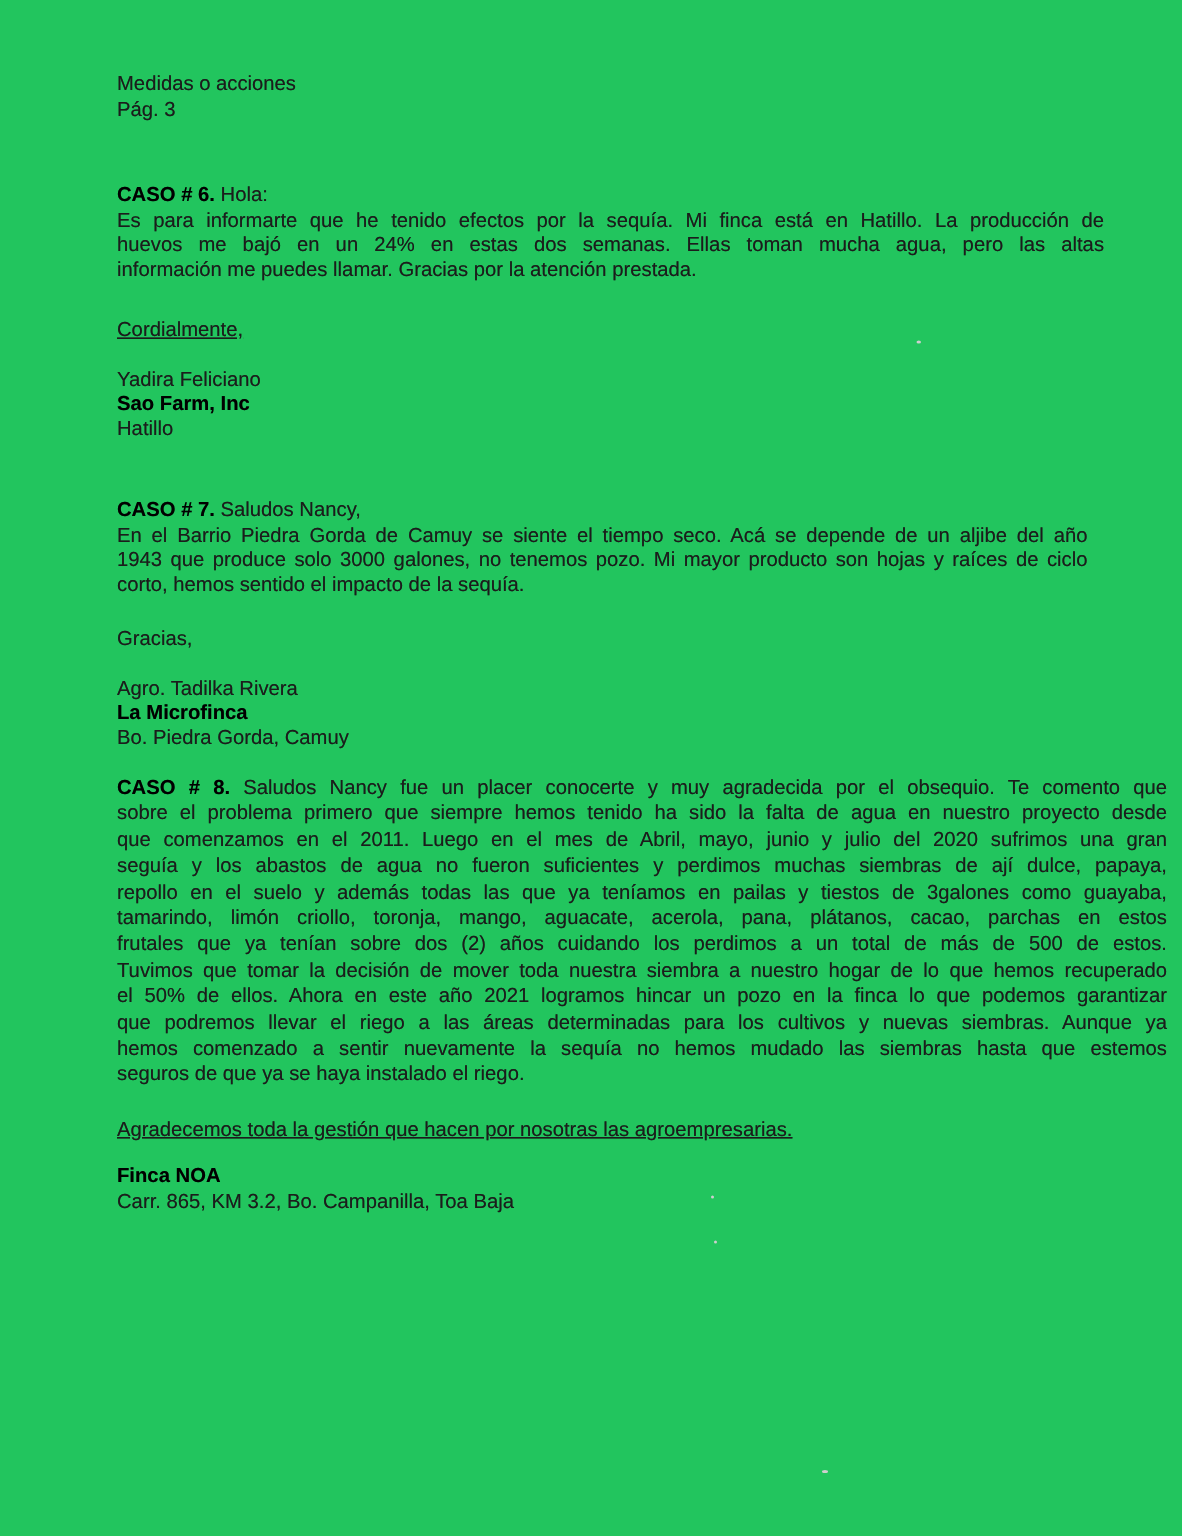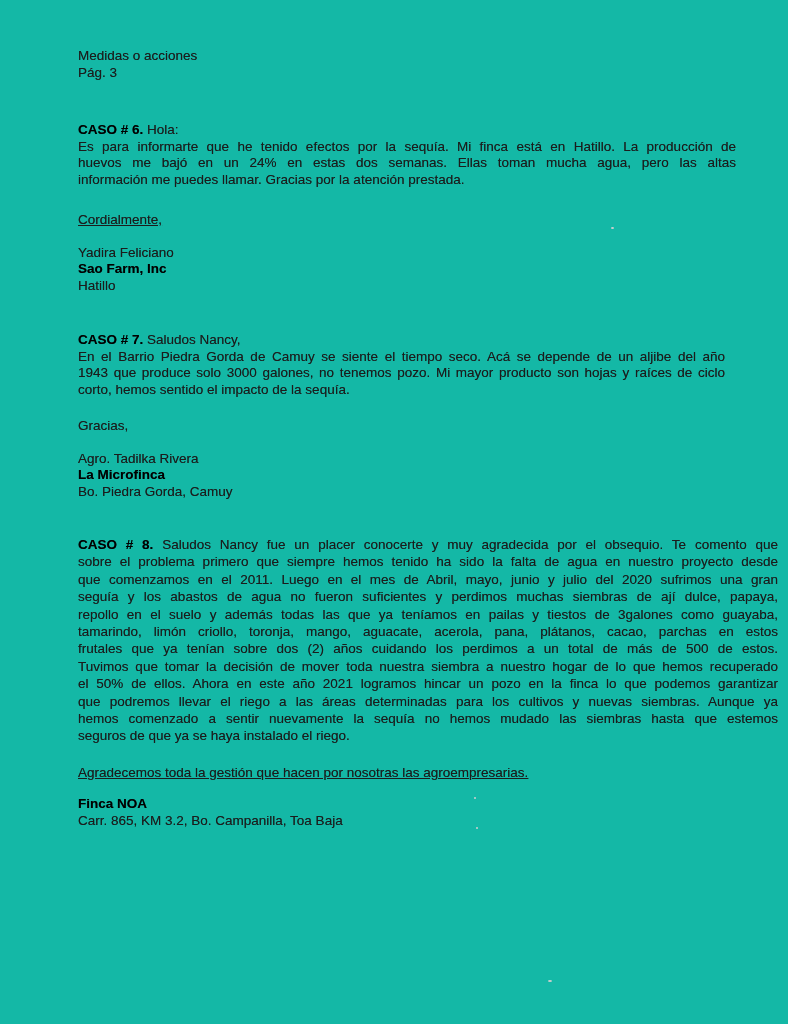--- a/index.html
+++ b/index.html
@@ -1,33 +1,33 @@
 <!DOCTYPE html>
 <html><head>
 <meta charset="utf-8">
 <style>
   html, body { margin: 0; padding: 0; background: #ffffff; }
   .page {
     position: relative;
     width: 788px;
     height: 1024px;
-    background: #14b8a6;
+    background: #22c55e;
     font-family: "Liberation Sans", sans-serif;
     font-size: 13.5px;
     color: #1c1c1c;
     overflow: hidden;
     text-shadow: 0 0 0.4px rgba(20,20,20,0.55);
   }
   .content { padding: 48px 0 0 78px; }
   .ln { line-height: 16.5px; white-space: normal; }
   .j  { text-align: justify; text-align-last: justify; }
   .b  { font-weight: bold; color: #000; }
   .case6 { width: 658px; margin-top: 41px; }
   .case7 { width: 647px; margin-top: 38px; }
-  .case8 { width: 700px; margin-top: 36px; }
+  .case8 { width: 700px; margin-top: 16px; }
   .case8 .ln { line-height: 17.4px; }
   .closing6 { margin-top: 24px; text-decoration: underline; }
   .closing7 { margin-top: 20px; }
   .closing8 { margin-top: 20px; width: 660px; text-decoration: underline; }
   .sig { margin-top: 16px; }
   .sig8 { margin-top: 15px; }
   .speck { position: absolute; background: #cfcfcf; border-radius: 50%; }
 </style>
 </head>
 <body>

